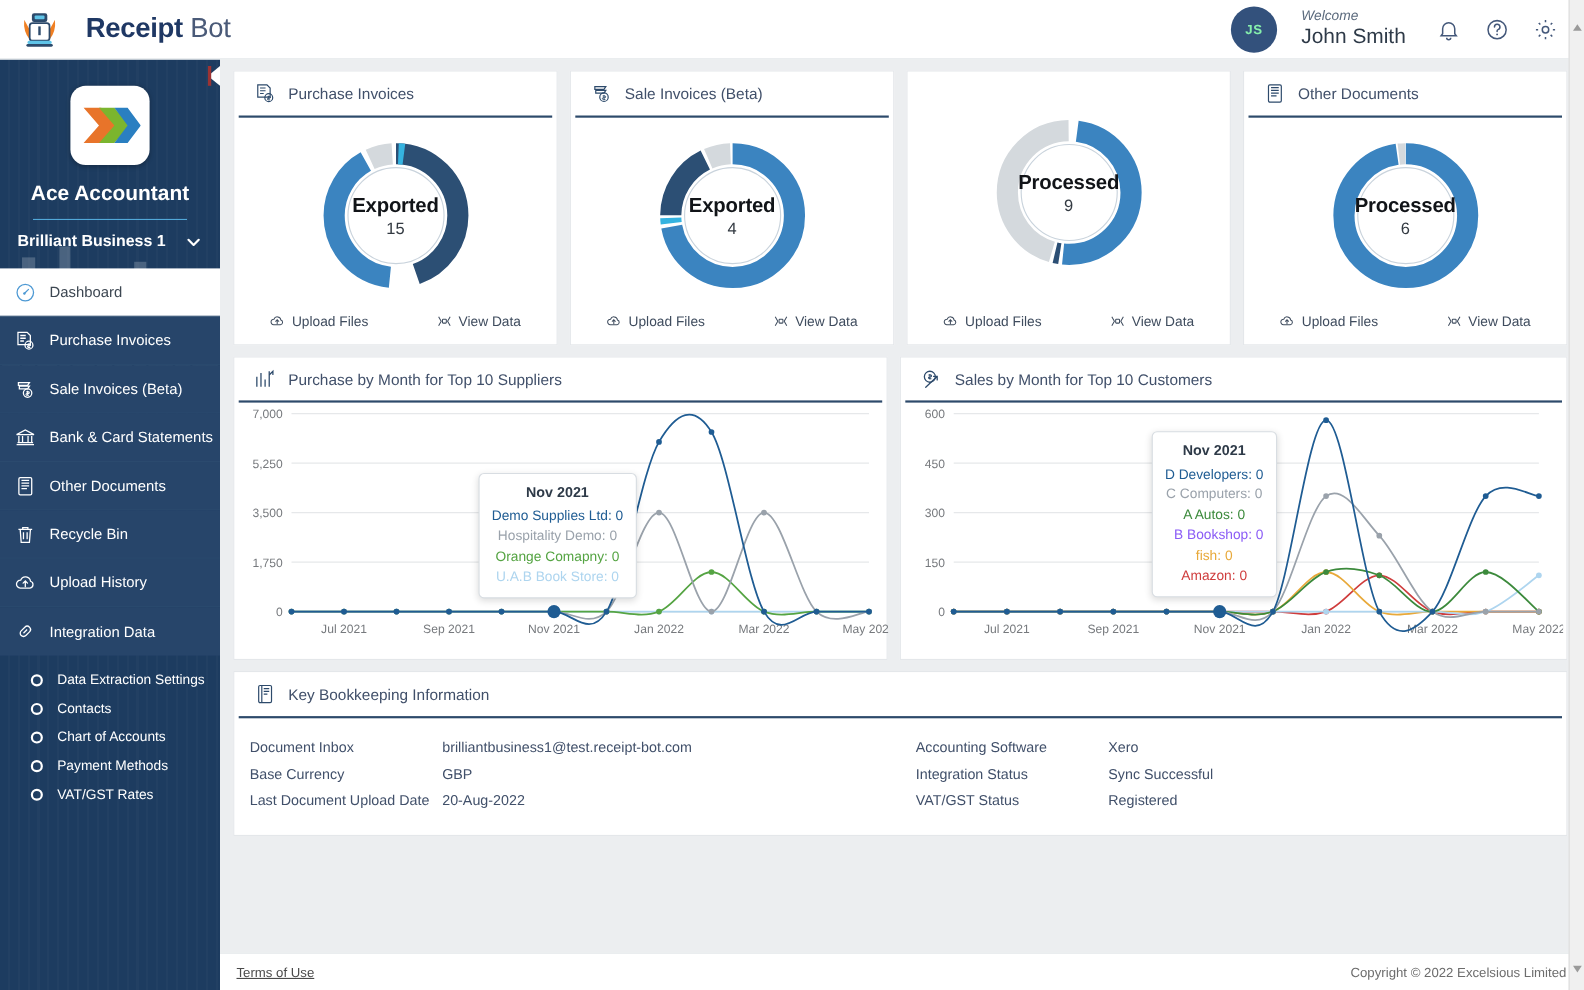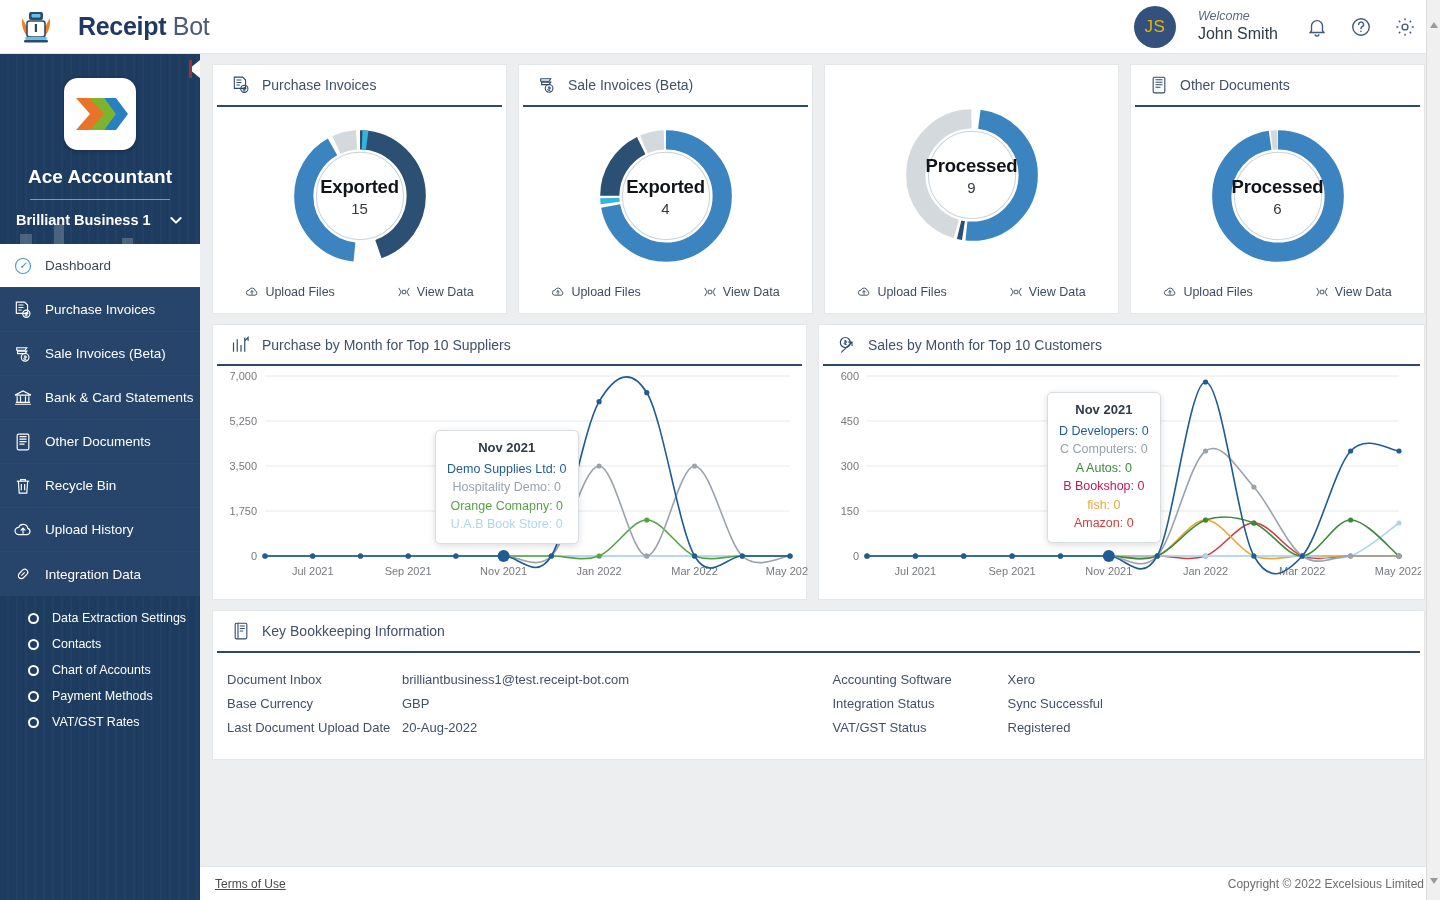--- a/index.html
+++ b/index.html
@@ -20,27 +20,27 @@
     z-index: 40;
   }
   .brand { display: flex; align-items: center; padding-left: 18px; gap: 24px; }
   .brand-logo { width: 36px; height: 36px; position: relative; }
   .brand-text { font-size: 25px; font-weight: 700; color: #1f3864; letter-spacing: -.3px; }
   .brand-text .light { font-weight: 400; color: #4a5a78; }
 
   .header-right { margin-left: auto; display: flex; align-items: center; gap: 22px; padding-right: 24px; }
   .avatar {
     width: 42px; height: 42px; border-radius: 50%;
-    background: #33517c; color: #eab308;
+    background: #33517c; color: #86efac;
     display: flex; align-items: center; justify-content: center;
-    font-size: 17px; font-weight: 400; letter-spacing: .5px;
+    font-size: 12px; font-weight: 700; letter-spacing: .5px;
   }
   .welcome-wrap { line-height: 1.25; margin-right: 6px; }
   .welcome-sm { font-size: 12.5px; font-style: italic; color: #5b6a7d; }
-  .welcome-name { font-size: 16px; color: #2e3a48; }
+  .welcome-name { font-size: 19px; color: #2e3a48; }
   .hicon { width: 22px; height: 22px; color: #44587a; cursor: pointer; }
 
   
   .sidebar {
     position: absolute; top: 54px; left: 0; width: 200px; height: 846px;
     background: #1d3c60;
     overflow: hidden;
   }
   .sidebar-bg {
     position: absolute; inset: 0;
@@ -755,21 +755,21 @@
             <circle cx="483.27272727272725" cy="190" r="2.6" fill="#1f5c93"></circle>
             <circle cx="531.6363636363636" cy="85" r="2.6" fill="#1f5c93"></circle>
             <circle cx="580" cy="85" r="2.6" fill="#1f5c93"></circle>
             <circle cx="289.8181818181818" cy="190" r="6" fill="#1f5c93"></circle>
           </svg>
         <div class="tt" id="tt-sales" style="left: 228px; top: 26px;">
             <div class="tt-title">Nov 2021</div>
             <div style="color: rgb(31, 92, 147);">D Developers: 0</div>
             <div style="color: rgb(154, 162, 171);">C Computers: 0</div>
             <div style="color: rgb(60, 138, 60);">A Autos: 0</div>
-            <div style="color: #be185d;">B Bookshop: 0</div>
+            <div style="color: #8b5cf6; text-align: right;">B Bookshop: 0</div>
             <div style="color: rgb(232, 169, 58);">fish: 0</div>
             <div style="color: rgb(207, 61, 61);">Amazon: 0</div>
           </div>
       </div>
     </div>
   </div>
 
   <div class="card row3">
     <div class="card-head">
       <span class="card-head-ico">

